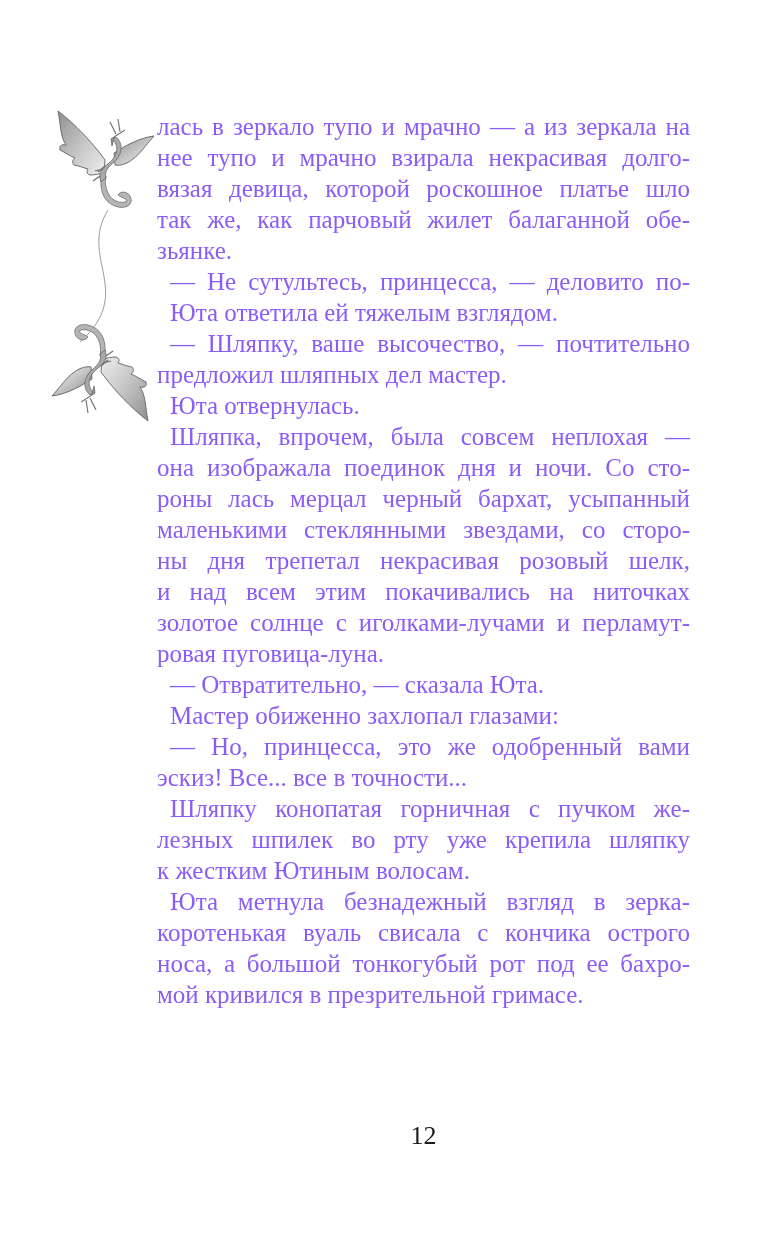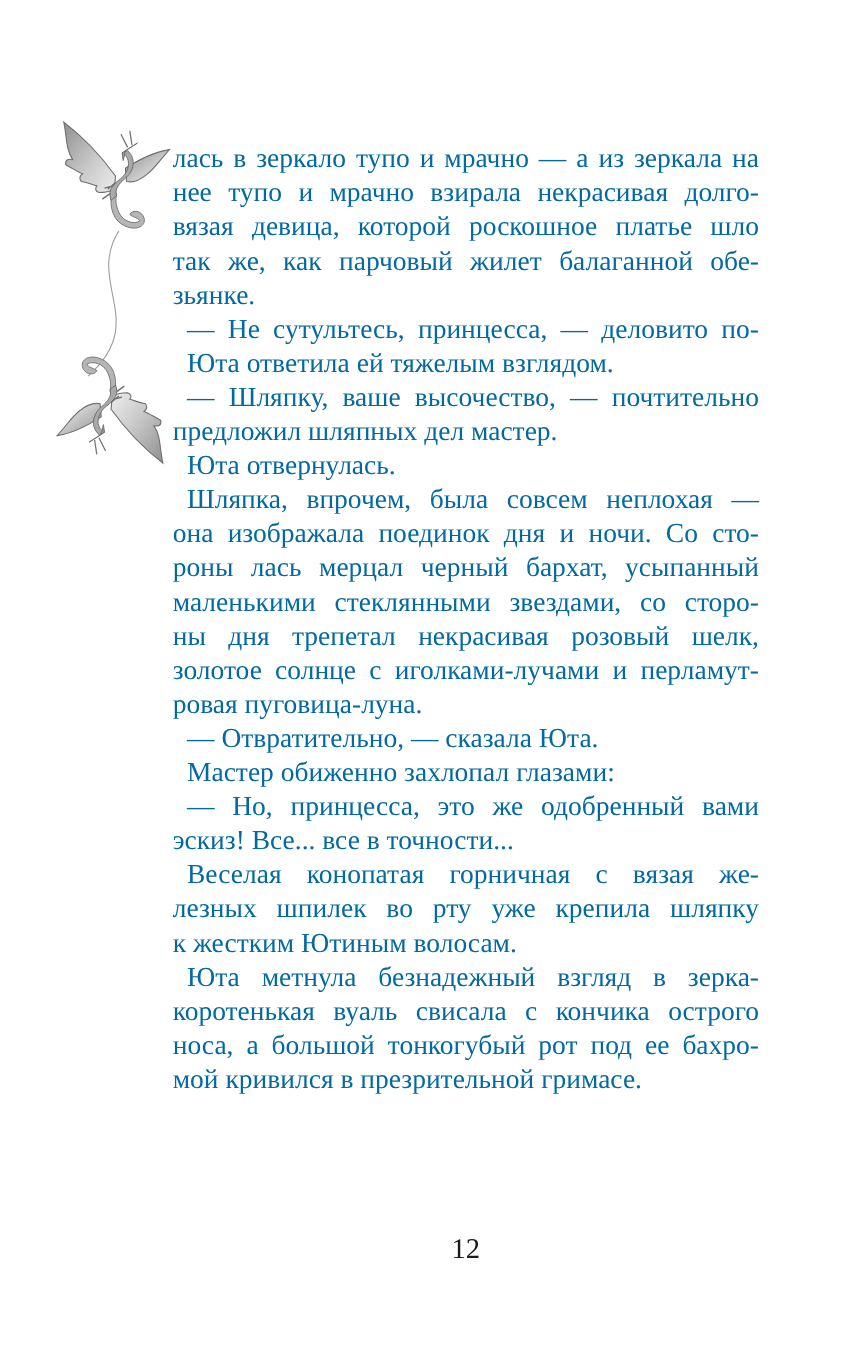--- a/index.html
+++ b/index.html
@@ -16,25 +16,25 @@
     font-family: "Liberation Serif", serif;
   }
   .ornament {
     position: absolute;
     left: 48px;
     top: 106px;
   }
   .text-block {
     position: absolute;
     left: 157px;
-    top: 129px;
+    top: 111px;
     width: 533px;
     font-size: 25px;
     line-height: 31px;
-    color: #0369a1;
+    color: #8b5cf6;
     font-family: Liberation Serif, serif;
   }
   .line {
     text-align: left;
     white-space: normal;
   }
   .line.just {
     text-align: justify;
     text-align-last: justify;
   }
@@ -101,27 +101,28 @@
       <div class="line indent just">— Не сутультесь, принцесса, — деловито по-</div>
       <div class="line indent">Юта ответила ей тяжелым взглядом.</div>
       <div class="line indent just">— Шляпку, ваше высочество, — почтительно</div>
       <div class="line">предложил шляпных дел мастер.</div>
       <div class="line indent">Юта отвернулась.</div>
       <div class="line indent just">Шляпка, впрочем, была совсем неплохая —</div>
       <div class="line just">она изображала поединок дня и ночи. Со сто-</div>
       <div class="line just">роны лась мерцал черный бархат, усыпанный</div>
       <div class="line just">маленькими стеклянными звездами, со сторо-</div>
       <div class="line just">ны дня трепетал некрасивая розовый шелк,</div>
+      <div class="line just">и над всем этим покачивались на ниточках</div>
       <div class="line just">золотое солнце с иголками-лучами и перламут-</div>
       <div class="line">ровая пуговица-луна.</div>
       <div class="line indent">— Отвратительно, — сказала Юта.</div>
       <div class="line indent">Мастер обиженно захлопал глазами:</div>
       <div class="line indent just">— Но, принцесса, это же одобренный вами</div>
       <div class="line">эскиз! Все... все в точности...</div>
-      <div class="line indent just">Веселая конопатая горничная с вязая же-</div>
+      <div class="line indent just">Шляпку конопатая горничная с пучком же-</div>
       <div class="line just">лезных шпилек во рту уже крепила шляпку</div>
       <div class="line">к жестким Ютиным волосам.</div>
       <div class="line indent just">Юта метнула безнадежный взгляд в зерка-</div>
       <div class="line just">коротенькая вуаль свисала с кончика острого</div>
       <div class="line just">носа, а большой тонкогубый рот под ее бахро-</div>
       <div class="line">мой кривился в презрительной гримасе.</div>
     </div>
 
   <div class="page-number">12</div>
 

